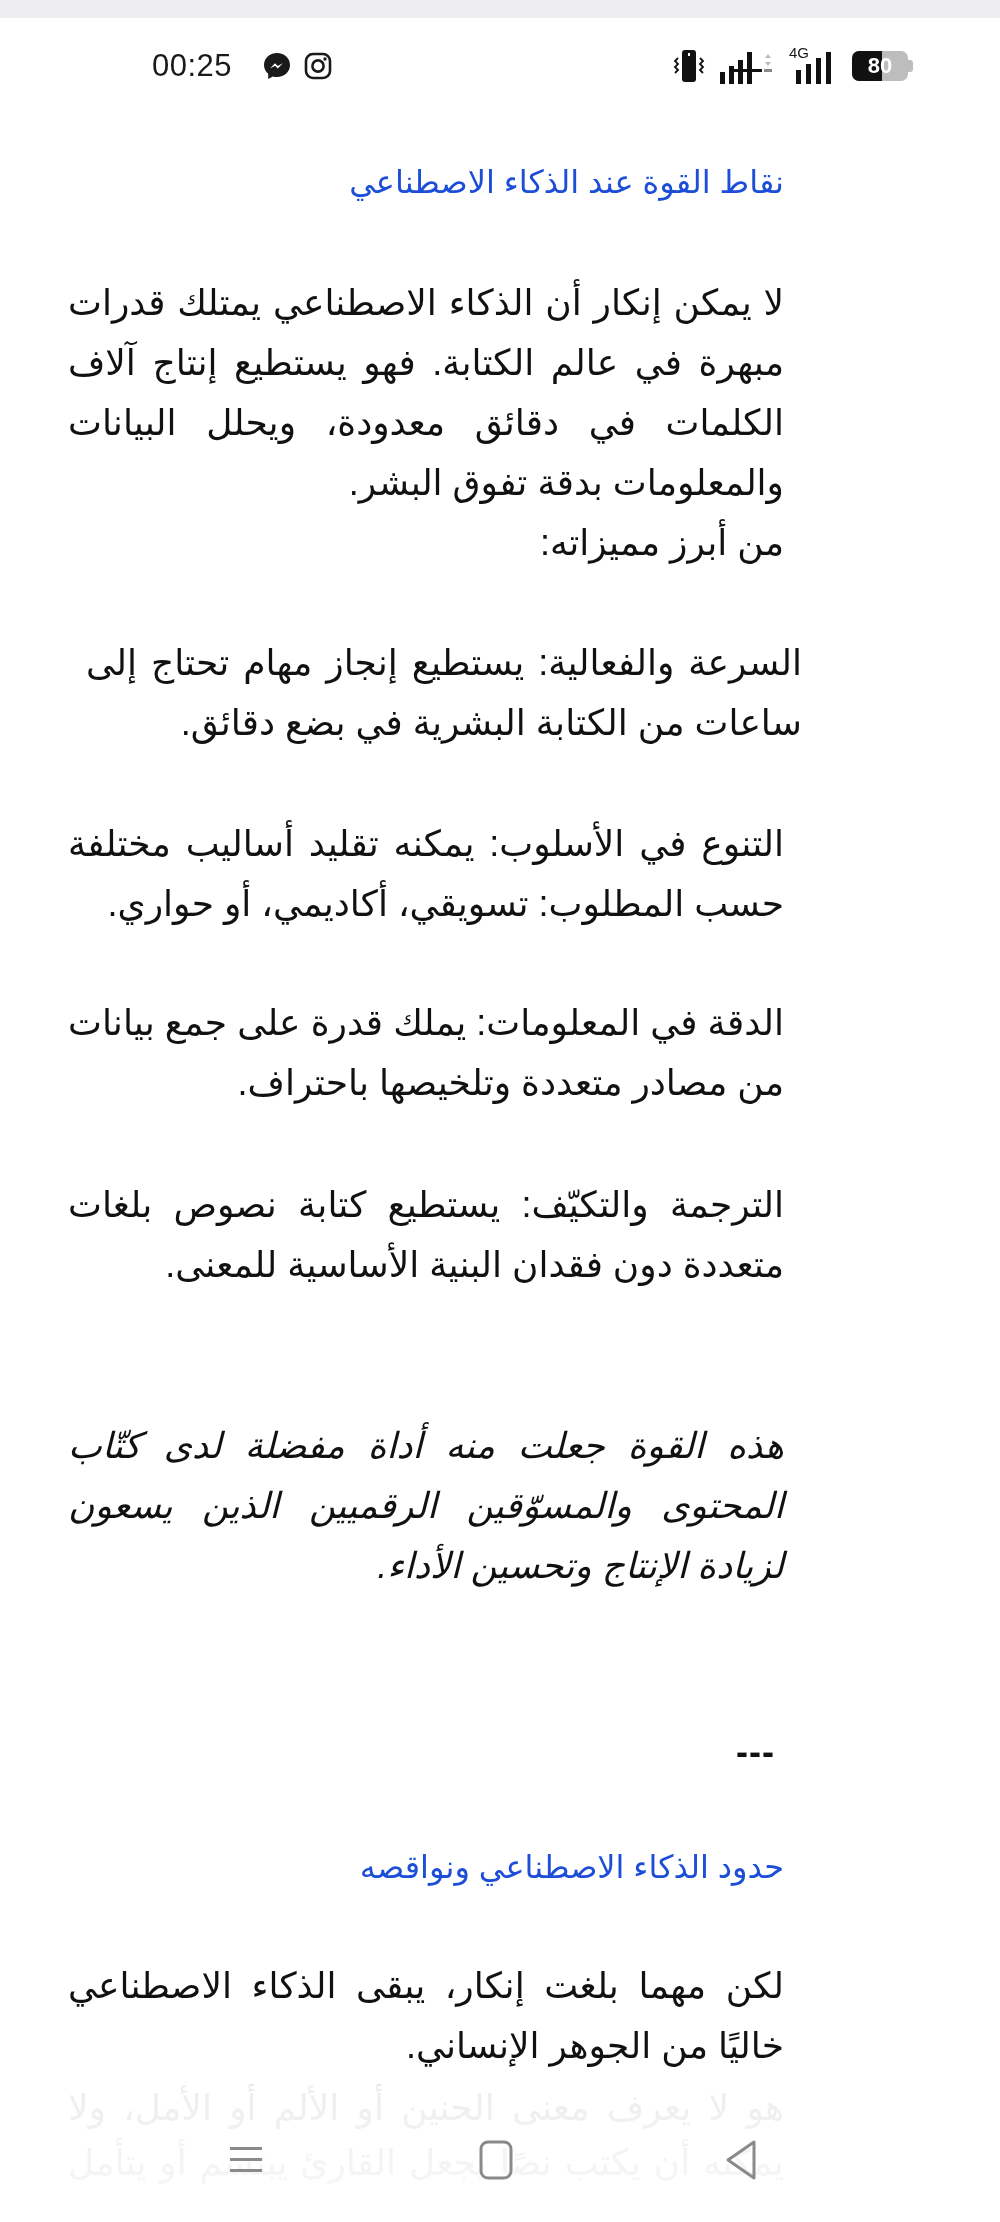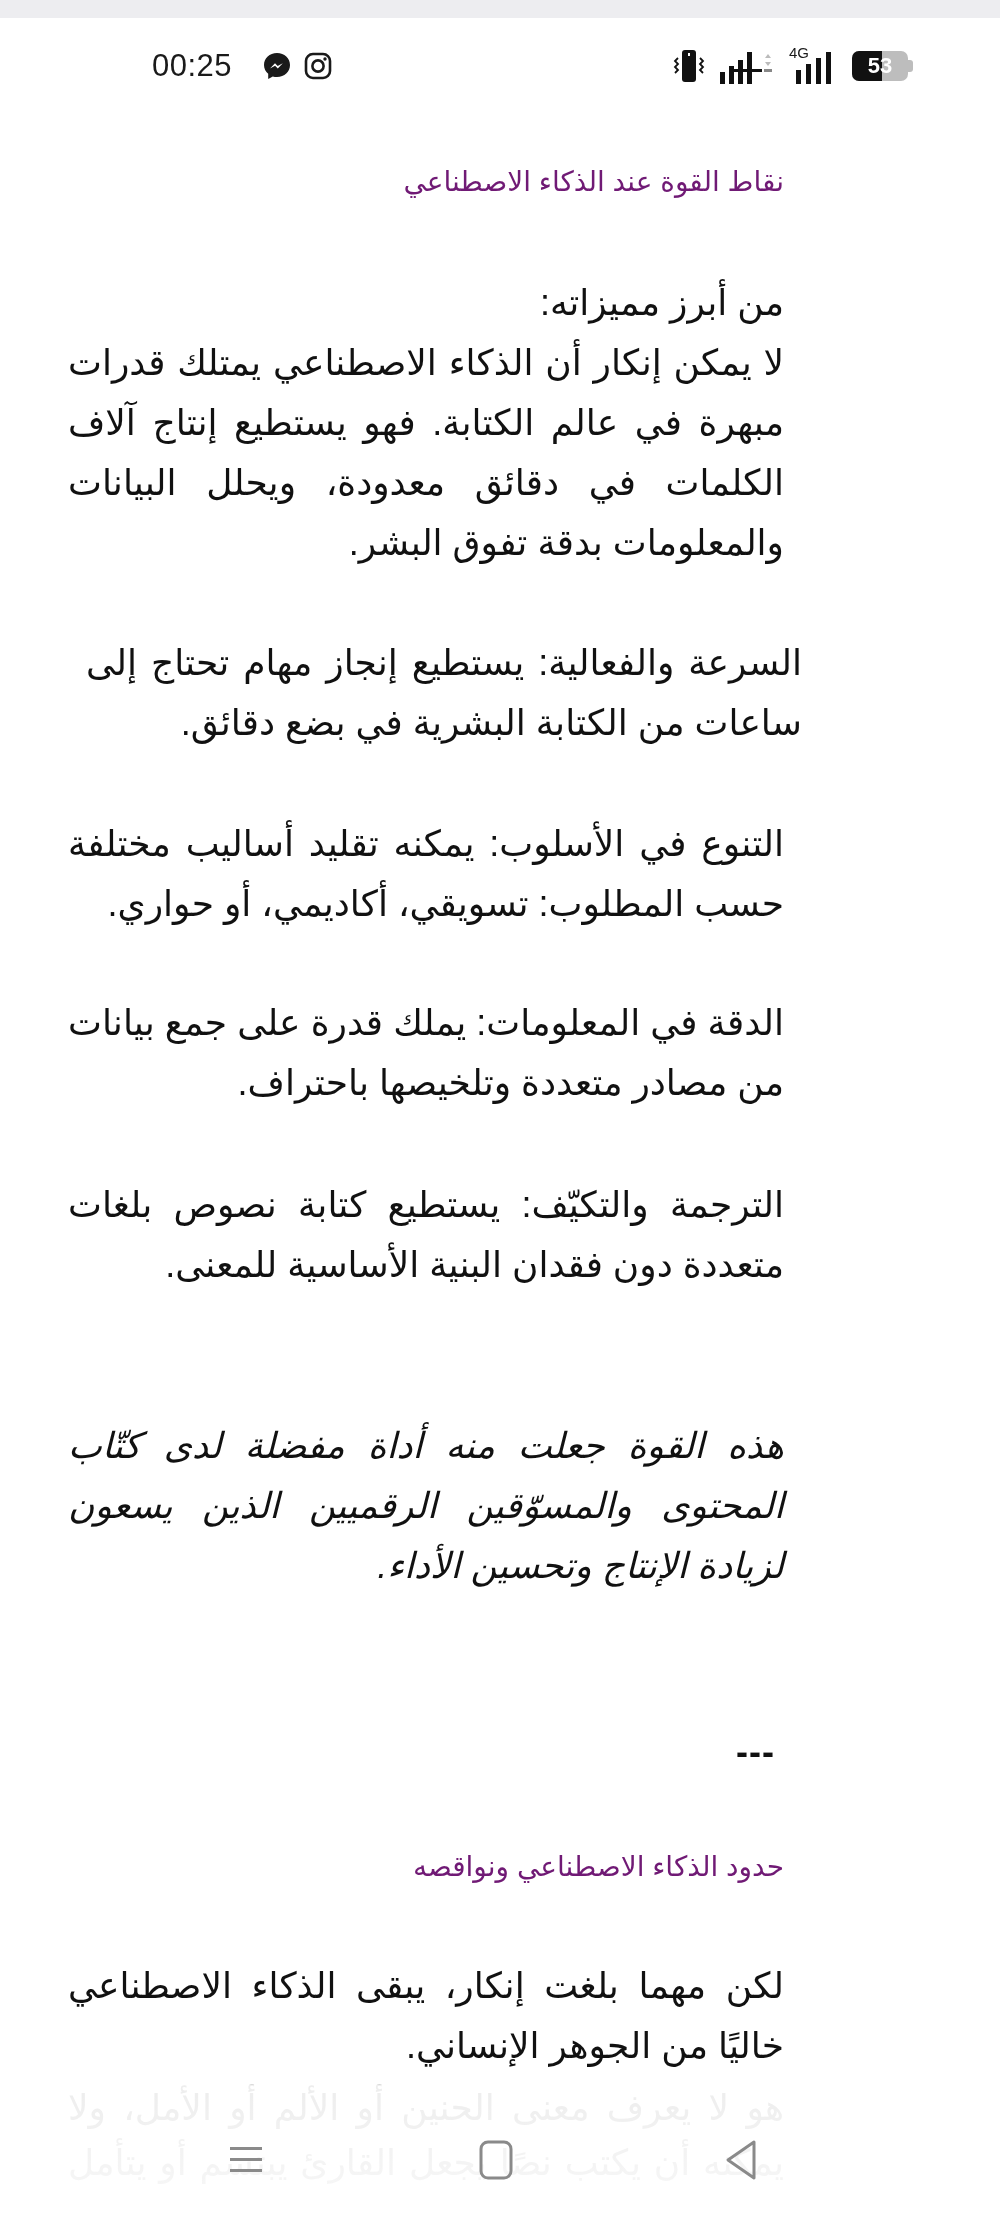--- a/index.html
+++ b/index.html
@@ -19,21 +19,21 @@
     .net-label { position: absolute; left: 789px; top: 26px; font-size: 15px; font-weight: 400; color: #1a1a1a; }
     .signal2 { left: 790px; top: 32px; width: 46px; height: 34px; }
     .battery { position: absolute; left: 852px; top: 33px; width: 62px; height: 30px; }
     .battery .shell { position: absolute; left: 0; top: 0; width: 56px; height: 30px; border-radius: 7px; background: #bdbdbd; overflow: hidden; }
     .battery .fill { position: absolute; left: 0; top: 0; width: 30px; height: 30px; background: #111; }
     .battery .nub { position: absolute; left: 56px; top: 9px; width: 5px; height: 12px; background: #bdbdbd; border-radius: 0 3px 3px 0; }
     .battery .pct { position: absolute; left: 0; top: 2px; width: 56px; text-align: center; font-size: 22px; font-weight: 700; color: #fff; }
 
     .content { position: absolute; left: 68px; width: 716px; direction: rtl; text-align: justify; text-align-last: right; font-size: 36px; line-height: 60px; color: #111; }
     .content p { margin: 0; }
-    .heading { position: absolute; right: 216px; direction: rtl; font-size: 28px; line-height: 60px; white-space: nowrap; color: #701a75; }
+    .heading { position: absolute; right: 216px; direction: rtl; font-size: 32px; line-height: 60px; white-space: nowrap; color: #1d4ed8; }
     .separator { position: absolute; left: 736px; top: 1727px; font-size: 36px; line-height: 50px; letter-spacing: 1px; color: #111; font-weight: 700; }
     .faded { color: #d8d8d8; }
     .fade-overlay { position: absolute; left: 0; top: 2085px; width: 1000px; height: 137px;
       background: linear-gradient(to bottom, rgba(255,255,255,0.55), rgba(255,255,255,0.85)); }
 
     .nav-bar { position: absolute; left: 0; top: 2122px; width: 1000px; height: 80px; }
     .nav-btn { position: absolute; top: 0; width: 60px; height: 76px; display: flex; align-items: center; justify-content: center; }
     .nav-menu { left: 216px; }
     .nav-home { left: 466px; }
     .nav-back { left: 712px; }
@@ -75,29 +75,29 @@
     <rect x="4" y="20" width="5" height="14" fill="#111"></rect>
     <rect x="14" y="14" width="5" height="20" fill="#111"></rect>
     <rect x="24" y="8" width="5" height="26" fill="#111"></rect>
     <rect x="34" y="2" width="5" height="32" fill="#111"></rect>
   </svg>
   <div class="battery">
     <div class="shell">
         <div class="fill"></div>
       </div>
     <div class="nub"></div>
-    <span class="pct">53</span>
+    <span class="pct">80</span>
   </div>
 </div>
 
 <div class="heading" style="top:152px;">نقاط القوة عند الذكاء الاصطناعي</div>
 
 <div class="content" style="top:273px;">
+  <p>لا يمكن إنكار أن الذكاء الاصطناعي يمتلك قدرات مبهرة في عالم الكتابة. فهو يستطيع إنتاج آلاف الكلمات في دقائق معدودة، ويحلل البيانات والمعلومات بدقة تفوق البشر.</p>
   <p>من أبرز مميزاته:</p>
-  <p>لا يمكن إنكار أن الذكاء الاصطناعي يمتلك قدرات مبهرة في عالم الكتابة. فهو يستطيع إنتاج آلاف الكلمات في دقائق معدودة، ويحلل البيانات والمعلومات بدقة تفوق البشر.</p>
 </div>
 
 <div class="content" style="top:633px;margin-left:18px;">
   <p>السرعة والفعالية: يستطيع إنجاز مهام تحتاج إلى ساعات من الكتابة البشرية في بضع دقائق.</p>
 </div>
 <div class="content" style="top:814px;">
   <p>التنوع في الأسلوب: يمكنه تقليد أساليب مختلفة حسب المطلوب: تسويقي، أكاديمي، أو حواري.</p>
 </div>
 <div class="content" style="top:993px;">
   <p>الدقة في المعلومات: يملك قدرة على جمع بيانات من مصادر متعددة وتلخيصها باحتراف.</p>

